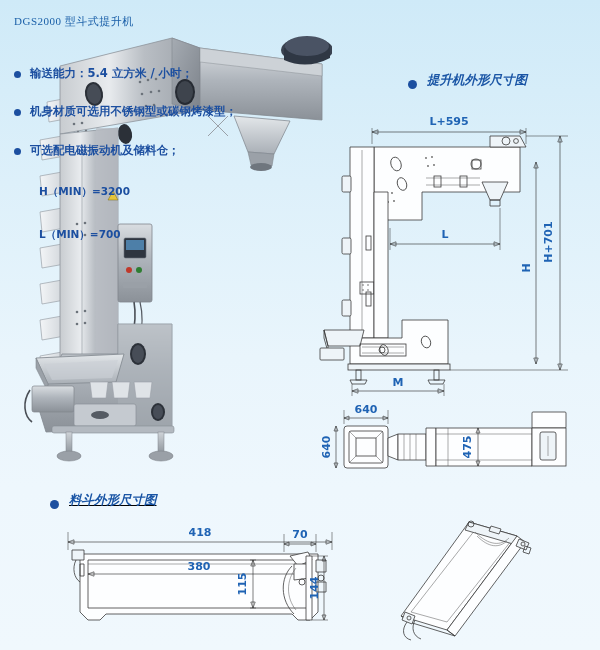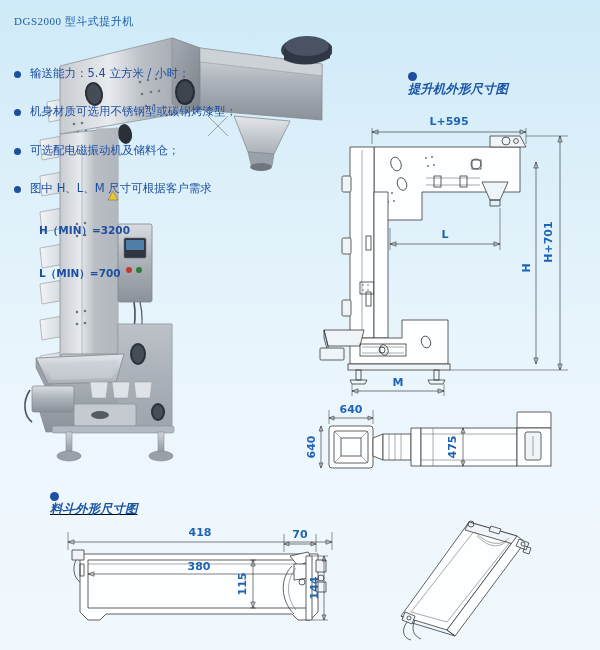--- a/index.html
+++ b/index.html
@@ -21,46 +21,46 @@
 
   
   .spec-list{position:absolute;left:14px;top:66px;width:240px;}
   .spec-row{display:flex;align-items:flex-start;margin-bottom:24px;}
   .bullet{
     width:7px;height:7px;border-radius:50%;background:#1c4fa0;
     margin-top:5px;margin-right:9px;flex:0 0 auto;
   }
   .spec-text{
     font-size:11.5px;color:#1c4fa0;line-height:1.25;white-space:nowrap;
-    font-family:"DejaVu Sans","Liberation Sans",sans-serif;font-weight:400;
+    font-family:"DejaVu Sans","Liberation Sans",sans-serif;font-weight:700;
   }
   .dim-row{margin:0 0 25px 25px;}
   .dim-text{
     font-size:10.5px;color:#1c4fa0;white-space:nowrap;font-weight:600;
     font-family:"DejaVu Sans","Liberation Sans",sans-serif;
   }
 
   
-  .sect-head{position:absolute;display:flex;align-items:flex-start;flex-direction:column;}
+  .sect-head{position:absolute;display:flex;align-items:flex-end;}
   .sect-head .bullet{width:9px;height:9px;margin-top:0;margin-right:10px;}
   .sect-head .sh-label{
     font-size:12.5px;color:#1a55a5;font-weight:700;white-space:nowrap;
     font-family:"DejaVu Sans","Liberation Sans",sans-serif;font-style:italic;
   }
   #sect-elev{left:408px;top:72px;}
   #sect-bucket{left:50px;top:492px;text-decoration:underline;}
 
   
   .photo{position:absolute;left:22px;top:24px;width:310px;height:450px;}
   .photo svg{display:block;}
 
   
   .dwg{position:absolute;}
   #dwg-elev{left:330px;top:92px;width:268px;height:300px;}
-  #dwg-top{left:303px;top:398px;width:272px;height:82px;}
+  #dwg-top{left:318px;top:398px;width:272px;height:82px;}
   #dwg-bucket-front{left:60px;top:520px;width:280px;height:112px;}
   #dwg-bucket-side{left:276px;top:522px;width:86px;height:112px;}
   #dwg-bucket-iso{left:395px;top:512px;width:200px;height:130px;}
   .dwg svg{display:block;overflow:visible;}
 
   .dimtext{
     fill:#1f63b4;font-size:11px;font-weight:700;
     font-family:"DejaVu Sans","Liberation Sans",sans-serif;
   }
   .dimline{stroke:#2a2a2a;stroke-width:.6;fill:none;}
@@ -235,24 +235,20 @@
       <span class="spec-text">输送能力：5.4 立方米 / 小时；</span>
     </div>
     <div class="spec-row">
       <span class="bullet"></span>
       <span class="spec-text">机身材质可选用不锈钢型或碳钢烤漆型；</span>
     </div>
     <div class="spec-row">
       <span class="bullet"></span>
       <span class="spec-text">可选配电磁振动机及储料仓；</span>
     </div>
-    <div class="spec-row">
-      <span class="bullet"></span>
-      <span class="spec-text">图中 H、L、M 尺寸可根据客户需求</span>
-    </div>
 
     <div class="dim-row">
       <span class="dim-text">H（MIN）=3200</span>
     </div>
     <div class="dim-row">
       <span class="dim-text">L（MIN）=700</span>
     </div>
   </div>
 
   <div class="sect-head" id="sect-elev">

